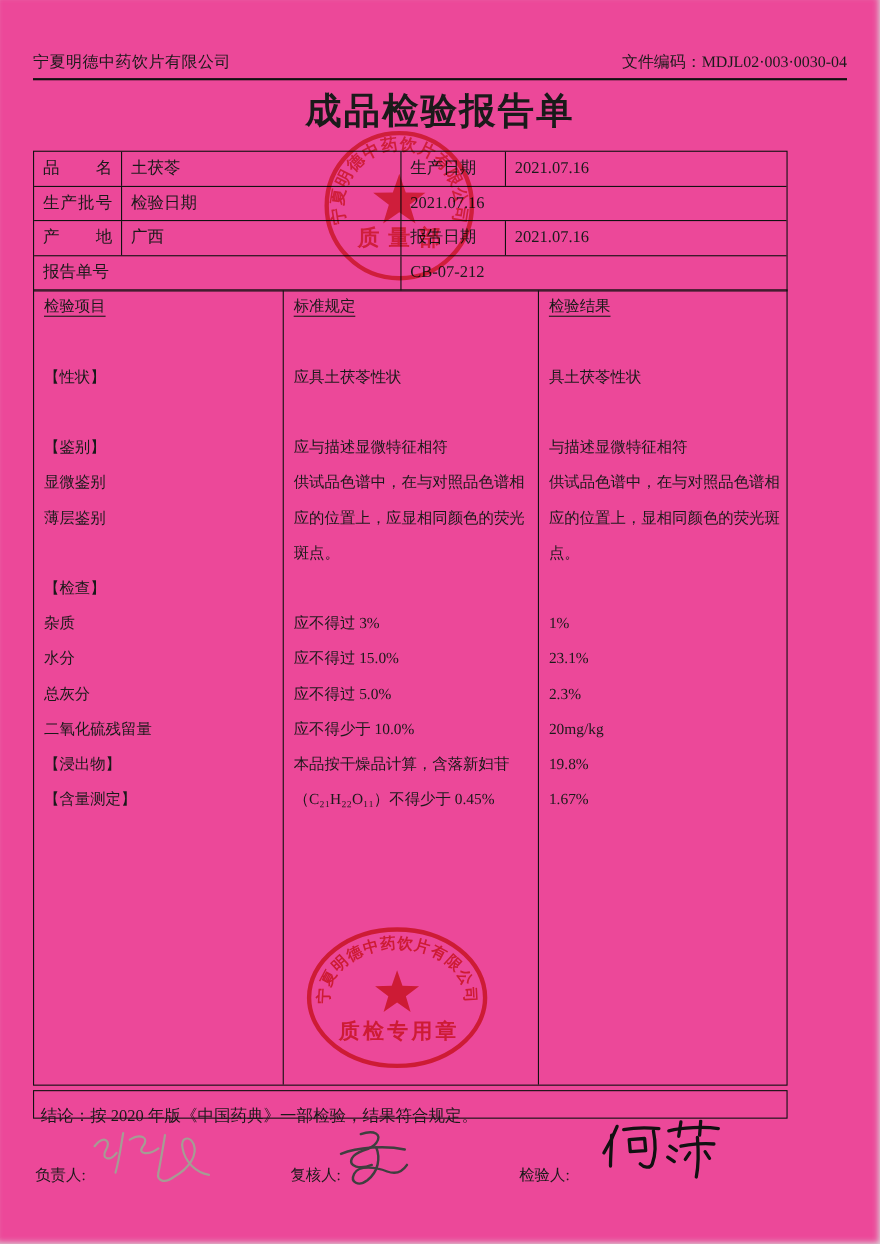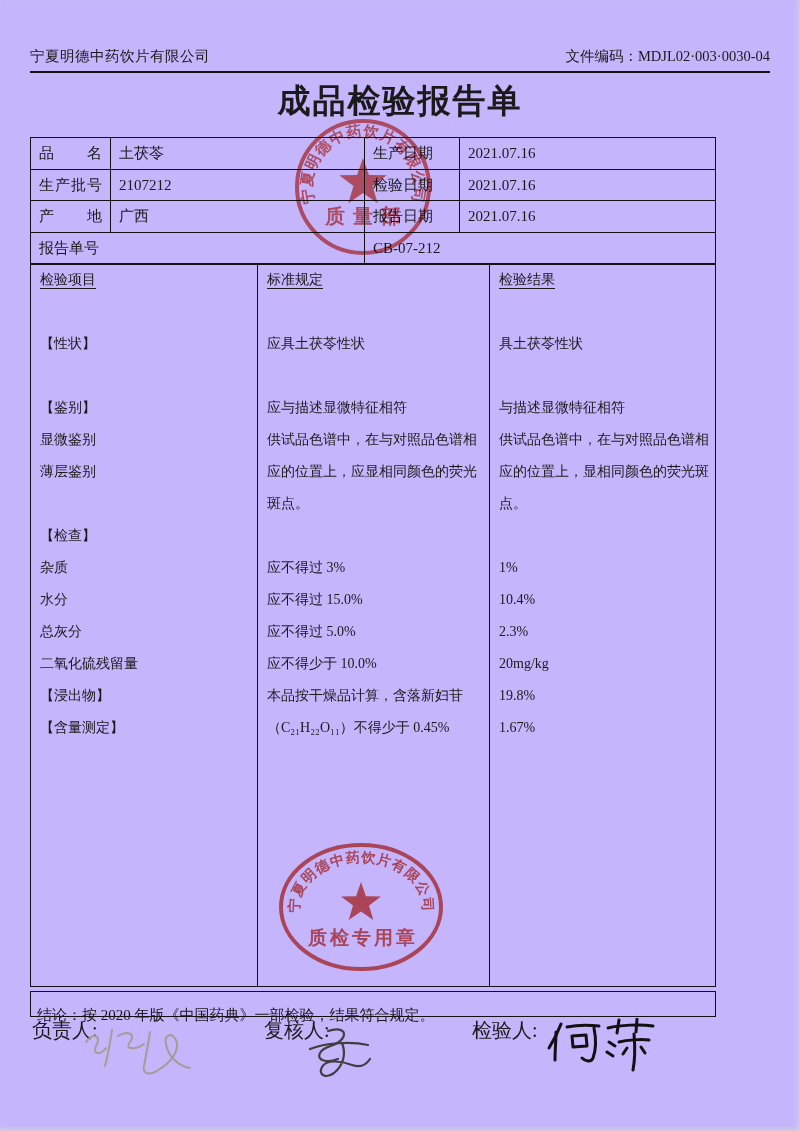--- a/index.html
+++ b/index.html
@@ -1,18 +1,18 @@
 <!DOCTYPE html>
 <html><head>
 <meta charset="utf-8">
 <style>
   * { box-sizing: border-box; margin: 0; padding: 0; }
   html,body { background:#fff; }
   .page {
-    position: relative; width: 800px; height: 1131px; background: #c4b5fd;
+    position: relative; width: 800px; height: 1131px; background: #ec4899;
     font-family: "Liberation Serif", "DejaVu Serif", serif; color: #1a1a1a;
     overflow: hidden;
     box-shadow: inset -5px 0 6px -4px #d8d8d8, inset 0 -5px 6px -4px #d8d8d8;
   }
   .hdr-company { position:absolute; left:30px; top:47px; font-size:14.5px; letter-spacing:0.5px; }
   .hdr-code    { position:absolute; right:30px; top:47px; font-size:14.5px; }
   .hdr-rule    { position:absolute; left:30px; top:71px; width:740px; height:2px; background:#111; }
   .title { position:absolute; left:0; top:79px; width:100%; text-align:center;
            font-size:33px; font-weight:bold; letter-spacing:2px; }
 
@@ -30,21 +30,21 @@
   .mcol-1 { width:227px; border-right:1px solid #111; }
   .mcol-2 { width:232px; border-right:1px solid #111; }
   .mcol-3 { width:225px; }
   .ln { height:32px; line-height:32px; padding:0 9px; font-size:14px; white-space:nowrap; }
   .ln.u { text-decoration:underline; text-underline-offset:4px; }
   .ln.c { text-align:left; }
 
   
   .concl { position:absolute; left:30px; top:991px; width:686px; height:24px; border:1px solid #111;
            line-height:22px; padding:12px 6px; font-size:15px; white-space:nowrap; }
-  .sig-label { position:absolute; top:1017px; font-size:20px; }
+  .sig-label { position:absolute; top:1060px; font-size:14px; }
   .sig-lead-l { left:32px; } .sig-review-l { left:264px; } .sig-insp-l { left:472px; }
   .sigsvg { position:absolute; }
 
   
   .stamp { position:absolute; mix-blend-mode:multiply; pointer-events:none; }
   .stamp-top { left:292px; top:116px; opacity:.8; }
   .stamp-bottom { left:275px; top:840px; opacity:.85; }
 </style>
 </head>
 <body>
@@ -59,21 +59,20 @@
   <div class="info">
     <div>
         <div class="info-row">
         <div class="info-cell bdr jlbl">品名</div>
         <div class="info-cell bdr">土茯苓</div>
         <div class="info-cell bdr">生产日期</div>
         <div class="info-cell">2021.07.16</div>
       </div>
         <div class="info-row">
         <div class="info-cell bdr jlbl">生产批号</div>
-        <div class="info-cell bdr">2107212</div>
         <div class="info-cell bdr">检验日期</div>
         <div class="info-cell">2021.07.16</div>
       </div>
         <div class="info-row">
         <div class="info-cell bdr jlbl">产地</div>
         <div class="info-cell bdr">广西</div>
         <div class="info-cell bdr">报告日期</div>
         <div class="info-cell">2021.07.16</div>
       </div>
       </div>
@@ -122,21 +121,21 @@
         <div class="ln u c">检验结果</div>
         <div class="ln"></div>
         <div class="ln">具土茯苓性状</div>
         <div class="ln"></div>
         <div class="ln">与描述显微特征相符</div>
         <div class="ln">供试品色谱中，在与对照品色谱相</div>
         <div class="ln">应的位置上，显相同颜色的荧光斑</div>
         <div class="ln">点。</div>
         <div class="ln"></div>
         <div class="ln">1%</div>
-        <div class="ln">10.4%</div>
+        <div class="ln">23.1%</div>
         <div class="ln">2.3%</div>
         <div class="ln">20mg/kg</div>
         <div class="ln">19.8%</div>
         <div class="ln">1.67%</div>
       </div>
   </div>
 
   <div class="concl">结论：按 2020 年版《中国药典》一部检验，结果符合规定。</div>
 
   <span class="sig-label sig-lead-l">负责人:</span>

